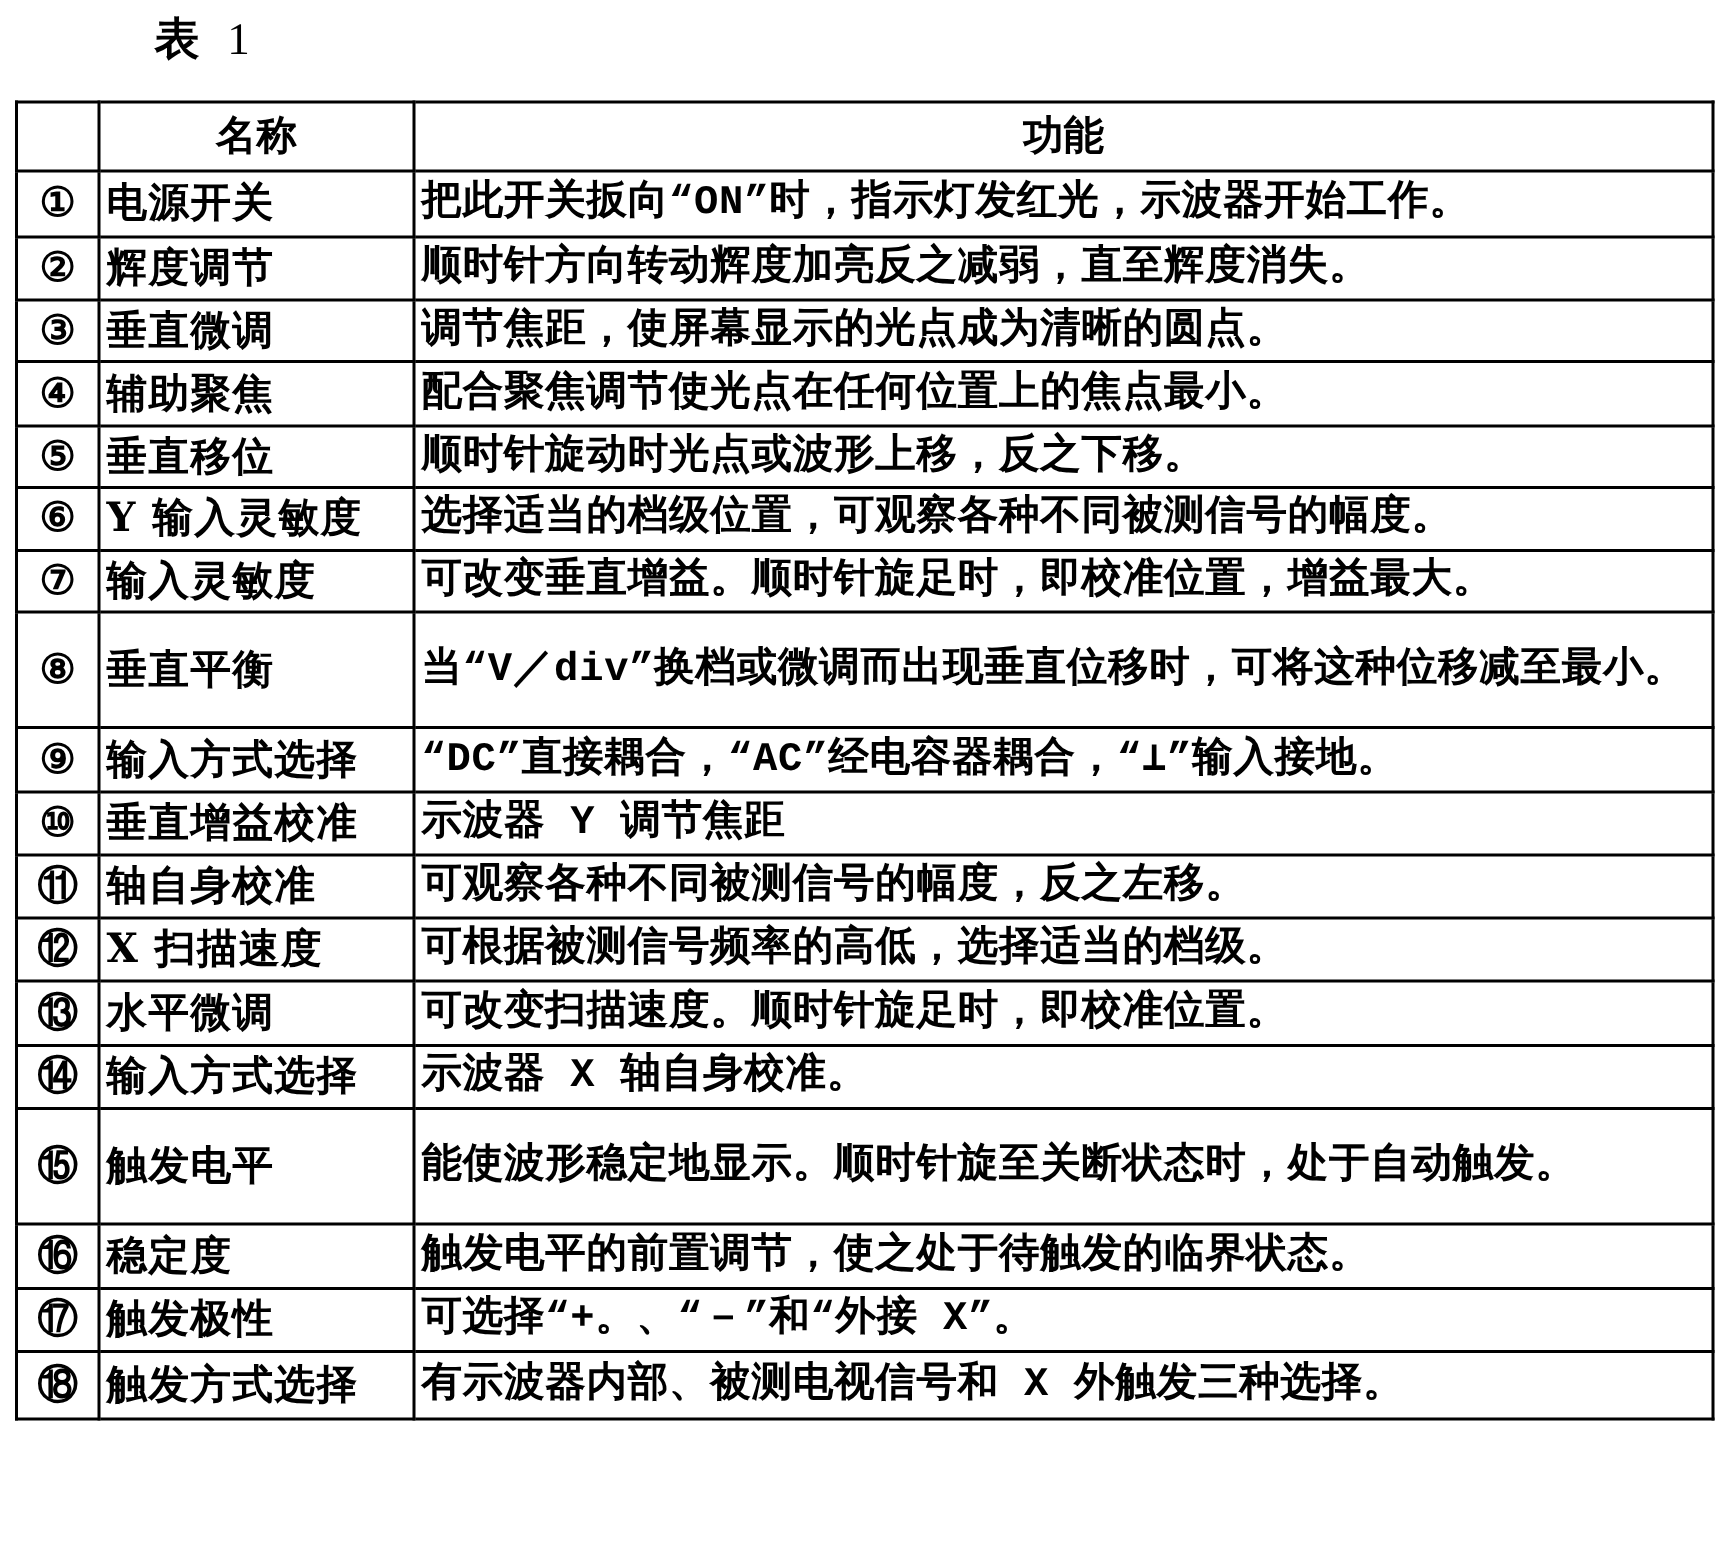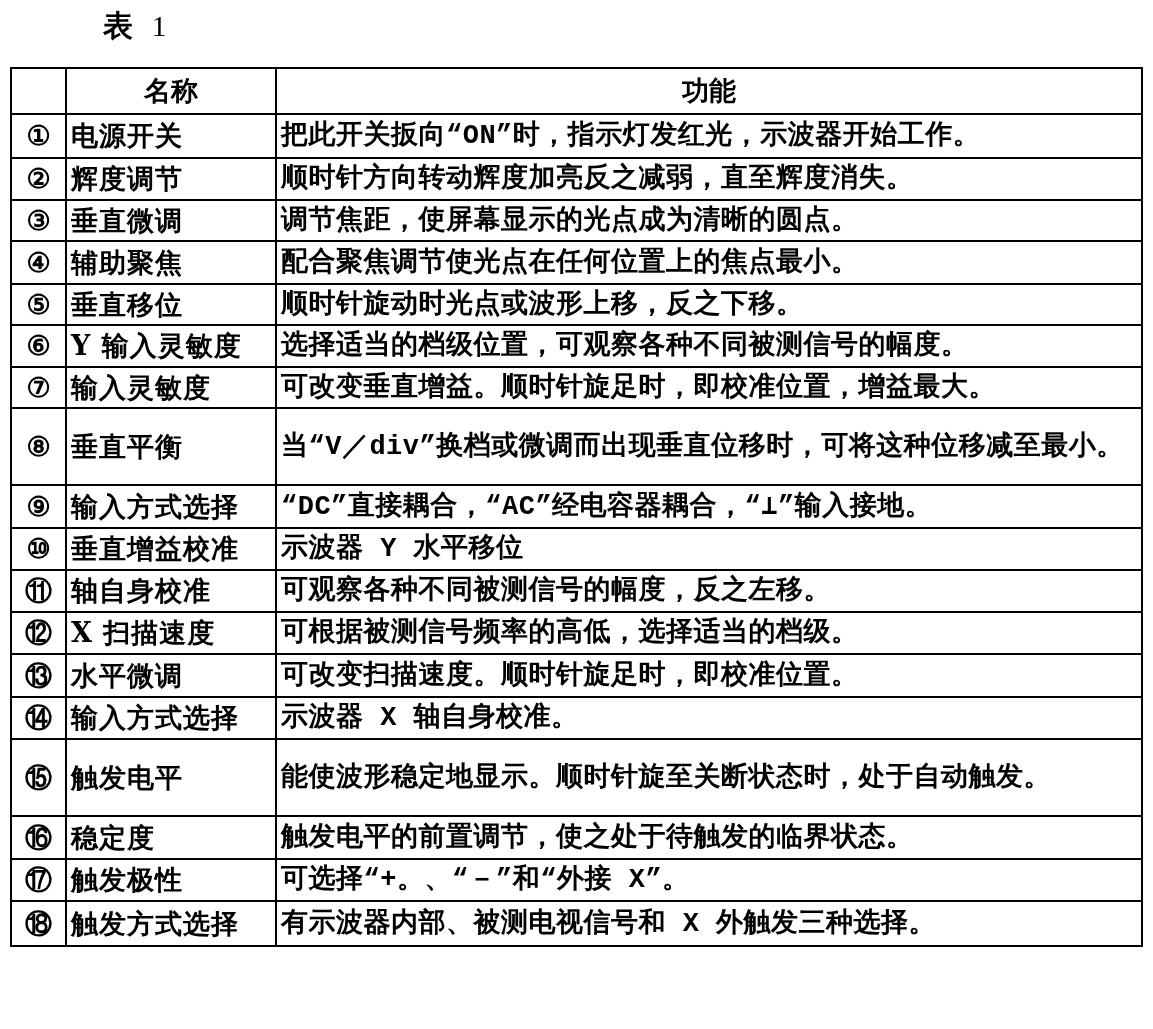--- a/index.html
+++ b/index.html
@@ -80,21 +80,21 @@
         <td class="func">当“V／div”换档或微调而出现垂直位移时，可将这种位移减至最小。</td>
       </tr>
       <tr style="height: 43px;">
         <td class="idx">⑨</td>
         <td class="name">输入方式选择</td>
         <td class="func">“DC”直接耦合，“AC”经电容器耦合，“⊥”输入接地。</td>
       </tr>
       <tr style="height: 42px;">
         <td class="idx">⑩</td>
         <td class="name">垂直增益校准</td>
-        <td class="func">示波器 Y 水平移位</td>
+        <td class="func">示波器 Y 调节焦距</td>
       </tr>
       <tr style="height: 42px;">
         <td class="idx">⑪</td>
         <td class="name">轴自身校准</td>
         <td class="func">可观察各种不同被测信号的幅度，反之左移。</td>
       </tr>
       <tr style="height: 42px;">
         <td class="idx">⑫</td>
         <td class="name">X 扫描速度</td>
         <td class="func">可根据被测信号频率的高低，选择适当的档级。</td>

